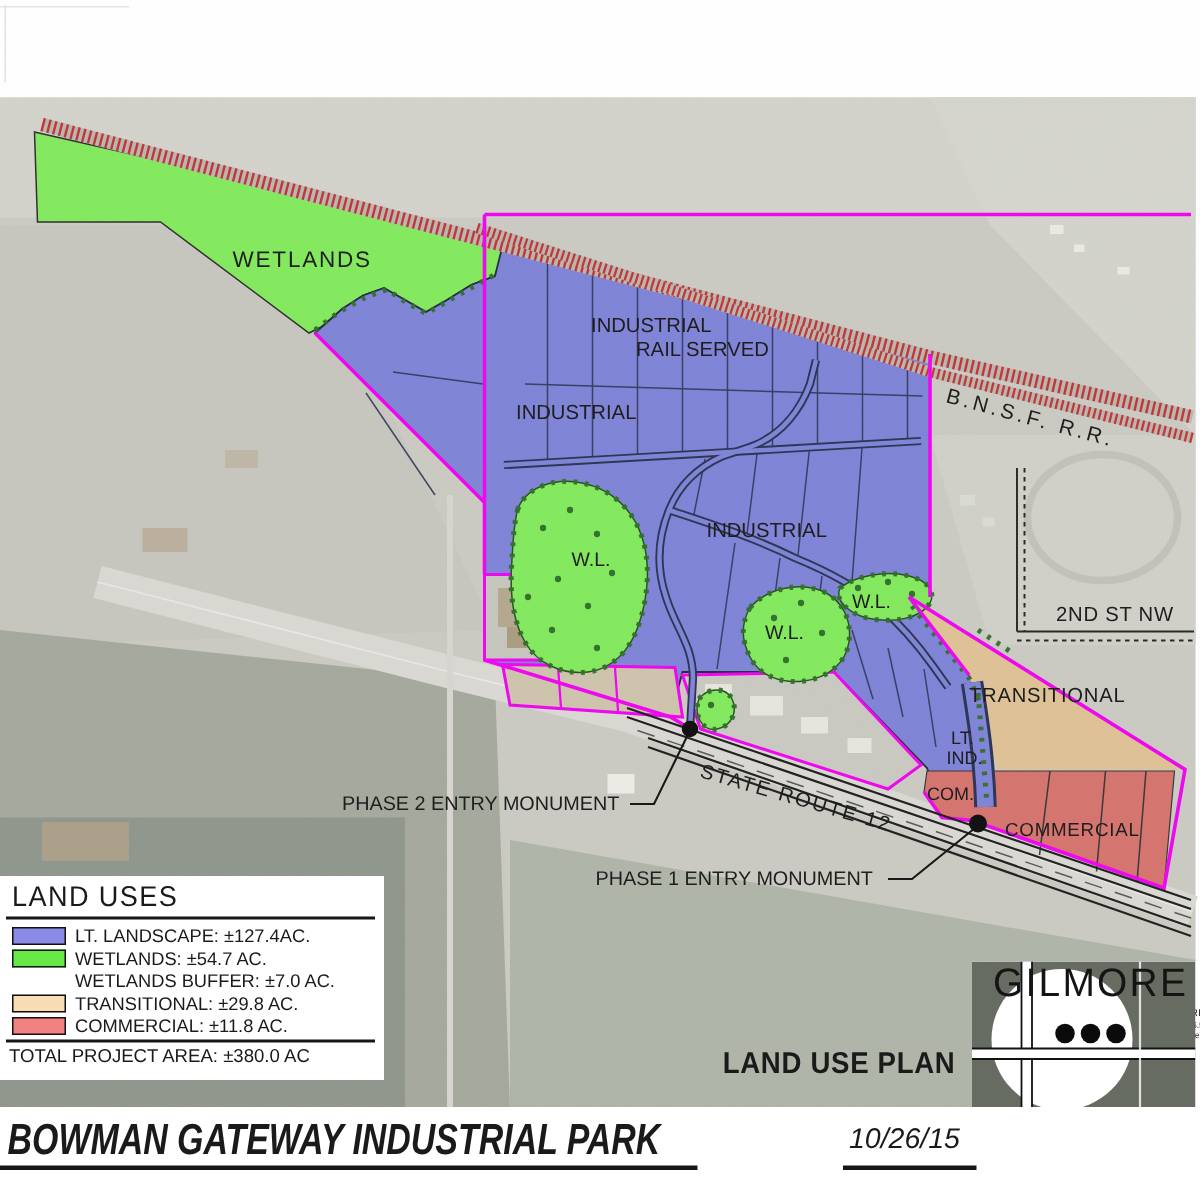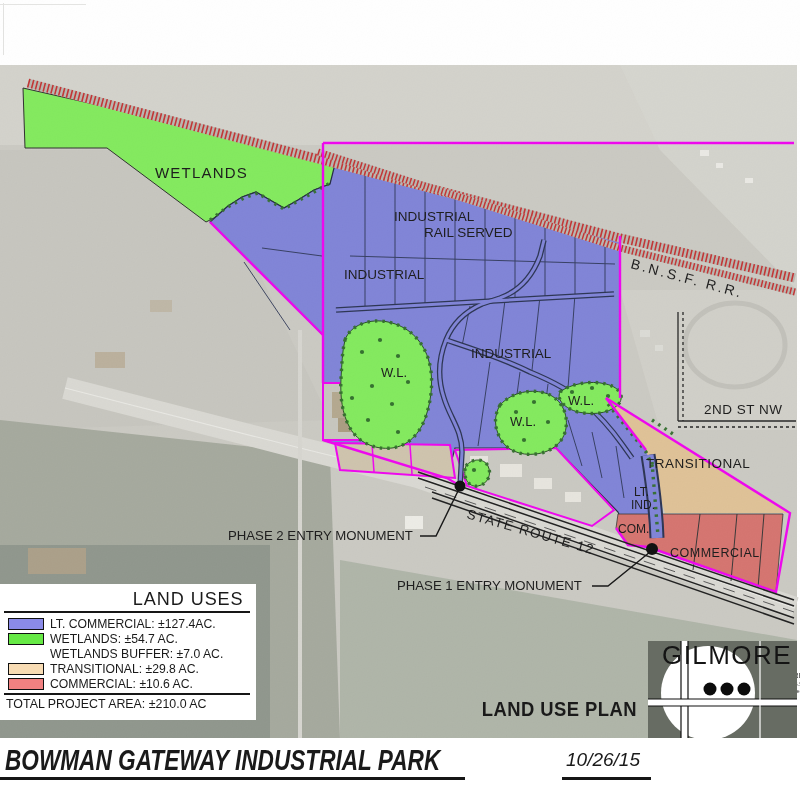--- a/index.html
+++ b/index.html
@@ -2,21 +2,21 @@
 <html><head>
 <meta charset="utf-8">
 <style>
   html,body{margin:0;padding:0;background:#ffffff;}
   .canvas{position:relative;width:800px;height:800px;background:#ffffff;overflow:hidden;
           font-family:"Liberation Sans",sans-serif;color:#1a1a1a;}
   svg{position:absolute;left:0;top:0;}
   svg text{font-family:"Liberation Sans",sans-serif;fill:#1e1e1e;}
   
   .legend{position:absolute;left:0;top:584px;width:256px;height:136px;background:#ffffff;
-          box-sizing:border-box;padding:4px 0 0 8px;text-align:right;}
+          box-sizing:border-box;padding:4px 0 0 8px;}
   .legend-title{font-size:19px;letter-spacing:1px;transform:scaleX(.95);transform-origin:left;white-space:nowrap;}
   .legend-rule{position:absolute;left:4px;width:246px;height:2px;background:#161616;}
   .legend-rows{margin-top:6px;}
   .legend-row{display:flex;align-items:center;height:15px;margin-bottom:0;}
   .swatch{width:36px;height:12px;border:1.4px solid #111;margin-right:6px;flex:none;box-sizing:border-box;}
   .swatch-empty{border:none;background:transparent !important;}
   .legend-label{font-size:12.2px;white-space:nowrap;}
   .legend-total{position:absolute;left:6px;top:113px;font-size:12.4px;white-space:nowrap;}
   
   .plan-title{position:absolute;left:455px;top:698px;width:182px;text-align:right;font-size:20px;
@@ -247,41 +247,41 @@
     <text x="397" y="590" font-size="13.2">PHASE 1 ENTRY MONUMENT</text>
   </g>
 </svg>
 
 <div class="legend">
   <div class="legend-title">LAND USES</div>
   <div class="legend-rule" style="top:27px"></div>
   <div class="legend-rows">
     <div class="legend-row">
       <span class="swatch" style="background-color: rgb(138, 138, 232);"></span>
-      <span class="legend-label">LT. COMMERCIAL: ±127.4AC.</span>
+      <span class="legend-label">LT. LANDSCAPE: ±127.4AC.</span>
     </div>
     <div class="legend-row">
       <span class="swatch" style="background-color: rgb(102, 233, 69);"></span>
       <span class="legend-label">WETLANDS: ±54.7 AC.</span>
     </div>
     <div class="legend-row">
       <span class="swatch swatch-empty"></span>
       <span class="legend-label">WETLANDS BUFFER: ±7.0 AC.</span>
     </div>
     <div class="legend-row">
       <span class="swatch" style="background-color: rgb(248, 220, 180);"></span>
       <span class="legend-label">TRANSITIONAL: ±29.8 AC.</span>
     </div>
     <div class="legend-row">
       <span class="swatch" style="background-color: rgb(242, 129, 129);"></span>
-      <span class="legend-label">COMMERCIAL: ±10.6 AC.</span>
+      <span class="legend-label">COMMERCIAL: ±11.8 AC.</span>
     </div>
   </div>
   <div class="legend-rule" style="top:109px"></div>
-  <div class="legend-total">TOTAL PROJECT AREA: ±210.0 AC</div>
+  <div class="legend-total">TOTAL PROJECT AREA: ±380.0 AC</div>
 </div>
 
 <div class="plan-title">LAND USE PLAN</div>
 
 <div class="gilmore">
   <svg width="149" height="101" viewBox="0 0 149 101">
     <rect x="0" y="0" width="149" height="101" fill="#676c63"></rect>
     <circle cx="60" cy="52" r="47" fill="#ffffff"></circle>
     <rect x="33" y="0" width="7" height="101" fill="#ffffff"></rect>
     <line x1="33" y1="0" x2="33" y2="101" stroke="#111" stroke-width="1.2"></line>

